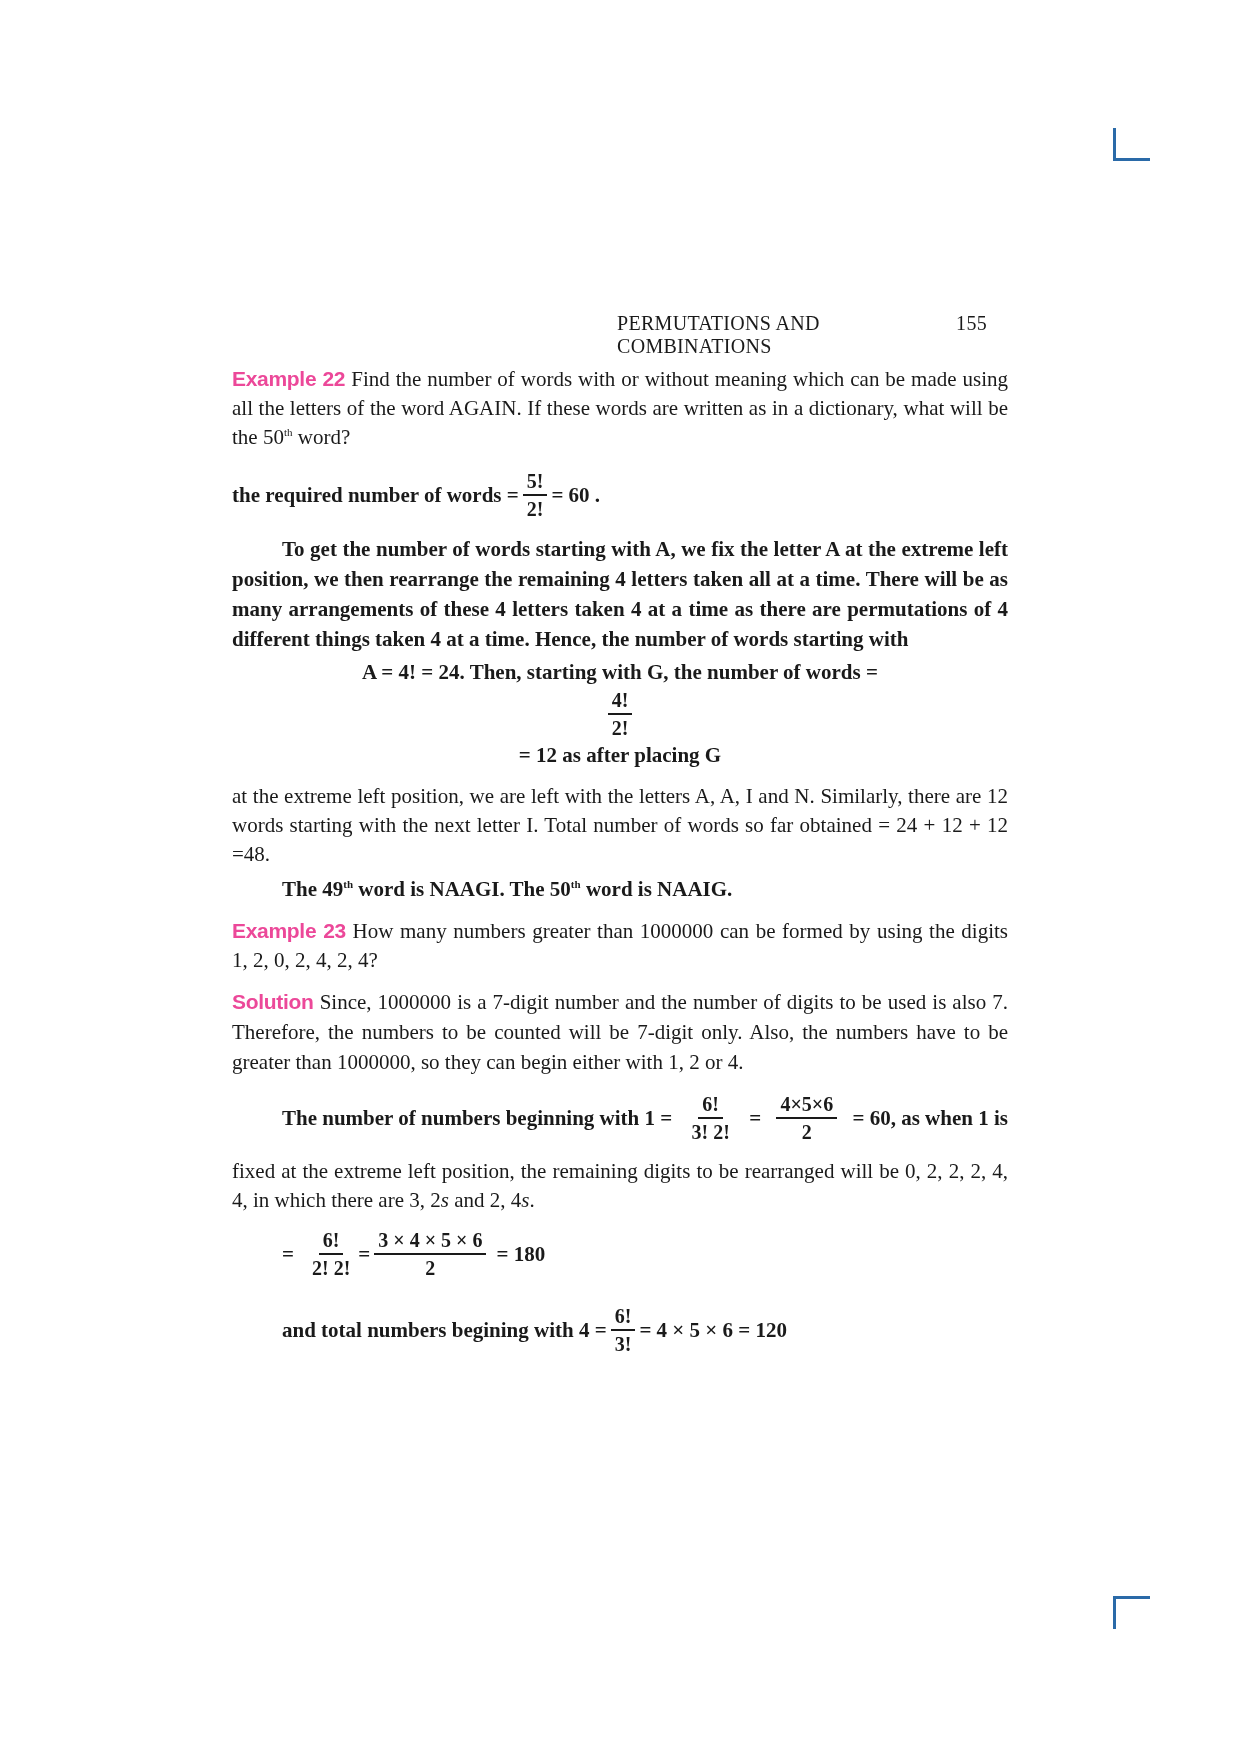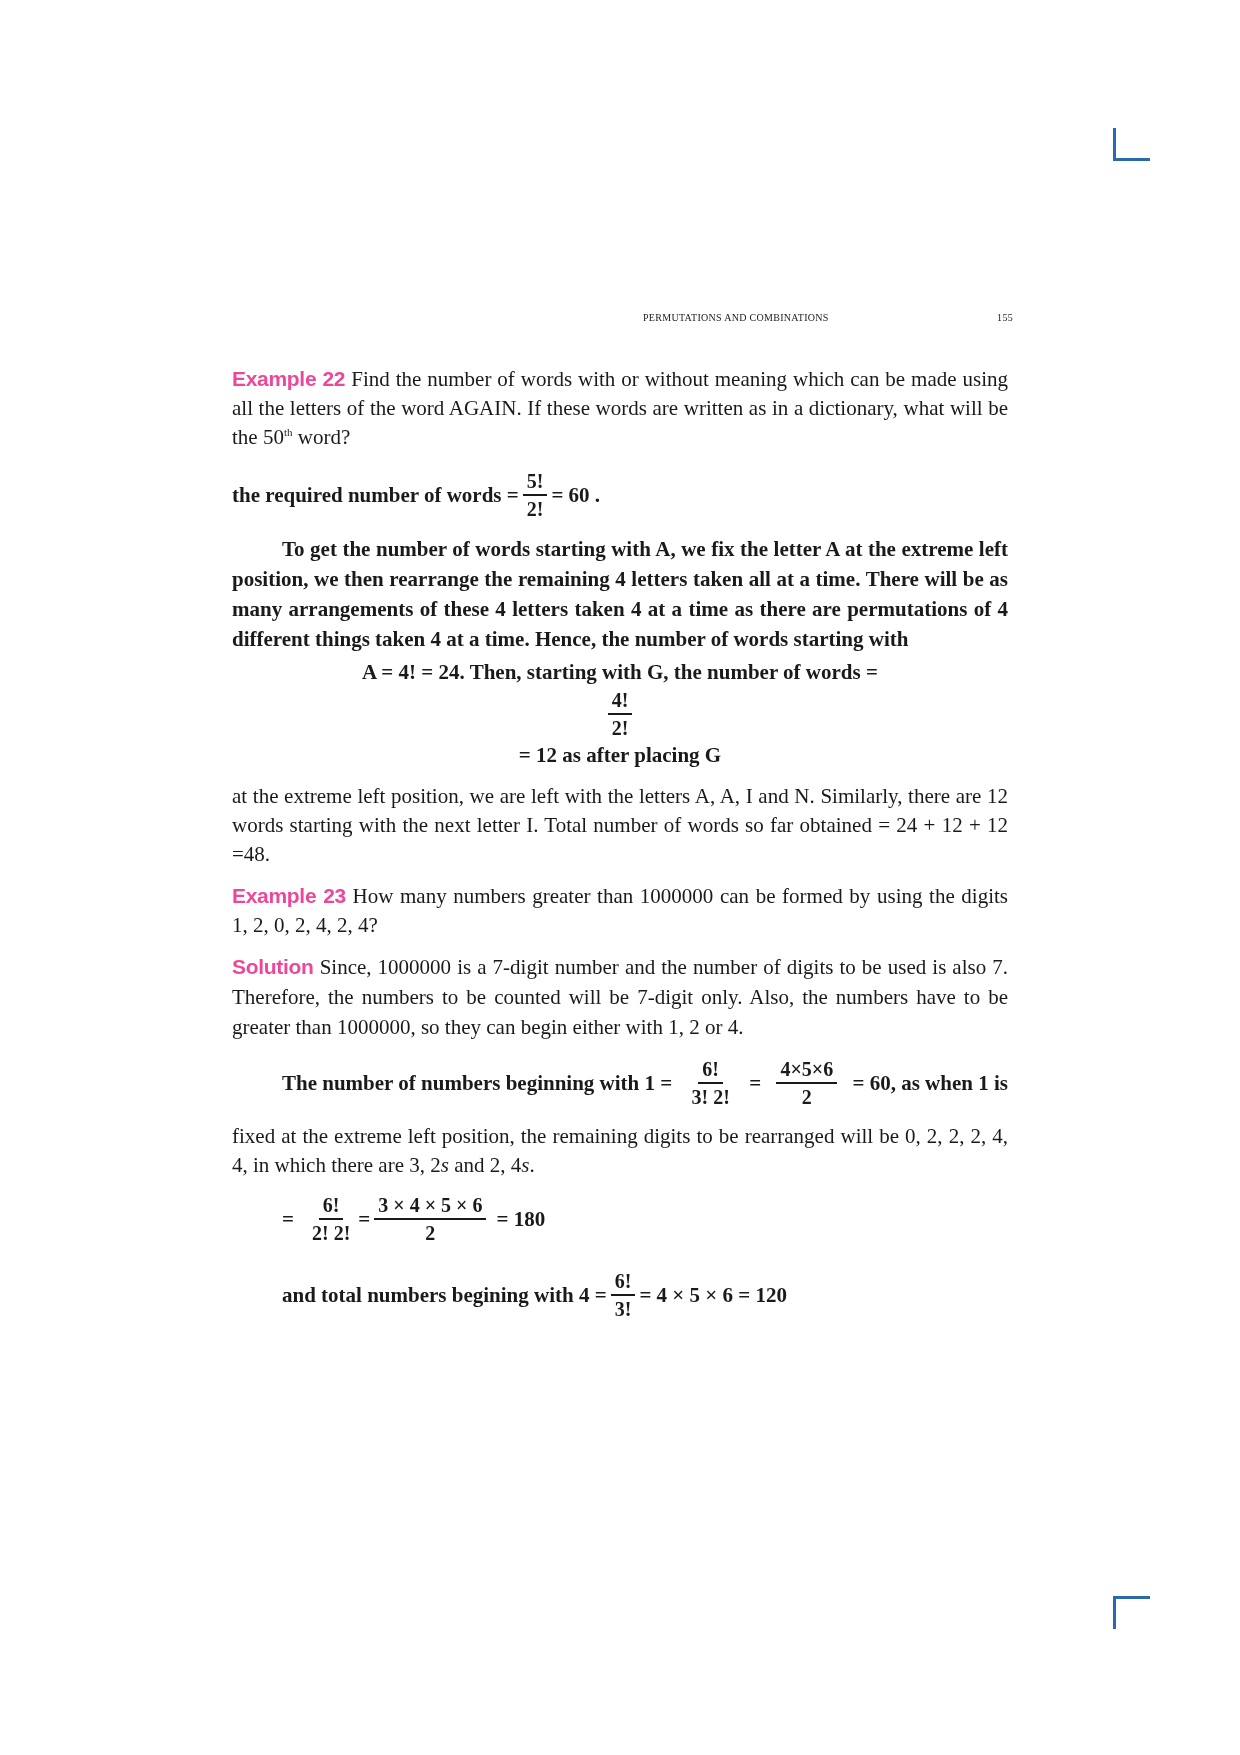--- a/index.html
+++ b/index.html
@@ -1,21 +1,21 @@
 <!DOCTYPE html>
 <html><head>
   <meta charset="utf-8">
   <style>
     html, body { margin: 0; padding: 0; background: #ffffff; }
     body { width: 1240px; height: 1755px; position: relative; overflow: hidden;
       font-family: "Liberation Serif", "DejaVu Serif", serif; color: #1a1a1a; }
     .crop { position: absolute; border-color: #2a6aa8; border-style: solid; width: 34px; height: 30px; }
     .crop-top { left: 1113px; top: 128px; border-width: 0 0 3px 3px; }
     .crop-bottom { left: 1113px; top: 1596px; border-width: 3px 0 0 3px; height: 30px; }
-    .running-head { position: absolute; top: 312px; left: 643px; width: 370px; font-size: 10px; letter-spacing: 0.3px; display: flex; justify-content: space-between; align-items: flex-end; }
+    .running-head { position: absolute; top: 312px; left: 617px; width: 370px; font-size: 20px; letter-spacing: 0.3px; display: flex; justify-content: space-between; }
     .content { position: absolute; left: 232px; width: 776px; top: 364px; font-size: 21px; line-height: 29px; }
     .p { margin: 0; text-align: justify; }
     .indent { text-indent: 50px; font-weight: bold; }
     .blue { color: #ec4899; font-weight: bold; font-family: "Liberation Sans", "DejaVu Sans", sans-serif; font-stretch: condensed; letter-spacing: -0.3px; }
     sup { font-size: 11px; line-height: 0; }
     .frac { display: inline-flex; flex-direction: column; align-items: center; vertical-align: middle; margin: 0 4px; font-size: 20px; line-height: 26px; }
     .frac .num { border-bottom: 2px solid #1a1a1a; padding: 0 4px; }
     .frac .den { padding: 0 4px; }
     .mathline { display: flex; align-items: center; font-weight: bold; }
     .gap-s { height: 12px; }
@@ -51,20 +51,23 @@
   <div class="mathline" style="justify-content:space-between; margin-top:4px;flex-direction:column;">
     <span>A =  4! = 24. Then, starting with G, the number of words  =</span>
     <span class="frac">
       <span class="num">4!</span>
       <span class="den">2!</span>
     </span>
     <span>= 12 as after placing G</span>
   </div>
   <div class="gap-s"></div>
   <p class="p">at the extreme left position, we are left with the letters A, A, I and N. Similarly, there are 12 words starting with the next letter I. Total number of words so far obtained = 24 + 12 + 12 =48.</p>
+  <p class="p indent" style="margin-top:6px;">
+    <span>The 49</span><sup>th</sup><span> word is NAAGI. The 50</span><sup>th</sup><span> word is NAAIG.</span>
+  </p>
 
   <div class="gap-s"></div>
   <p class="p">
     <span class="blue">Example 23</span><span> How many numbers greater than 1000000 can be formed by using the digits 1, 2, 0, 2, 4, 2, 4?</span>
   </p>
   <div class="gap-s"></div>
   <p class="p" style="line-height:30px;">
     <span class="blue">Solution</span><span> Since, 1000000 is a 7-digit number and the number of digits to be used is also 7. Therefore, the numbers to be counted will be 7-digit only. Also, the numbers have to be greater than 1000000, so they can begin either with 1, 2 or 4.</span>
   </p>
   <div class="mathline" style="margin-top:14px; padding-left:50px; justify-content:space-between;">

